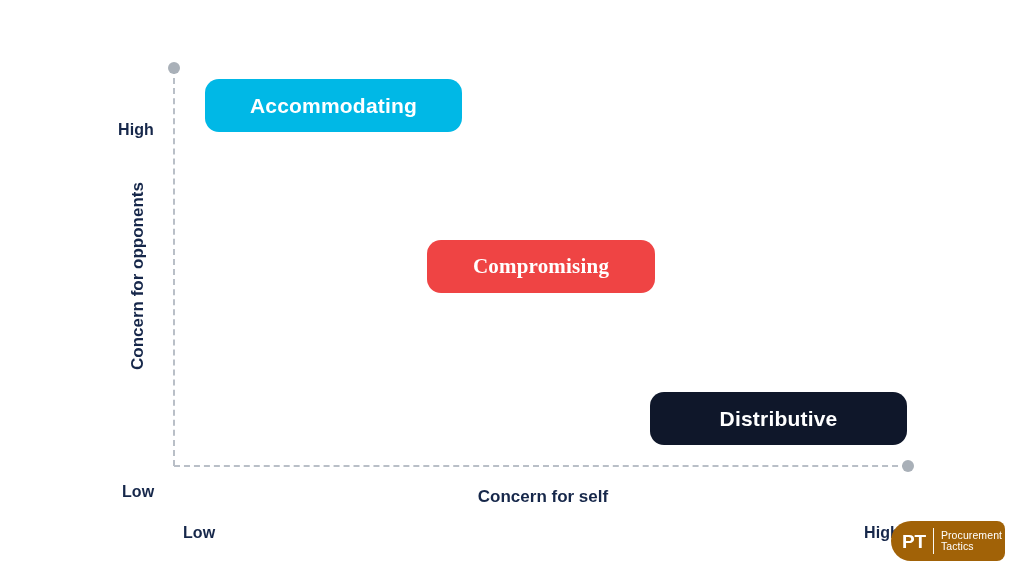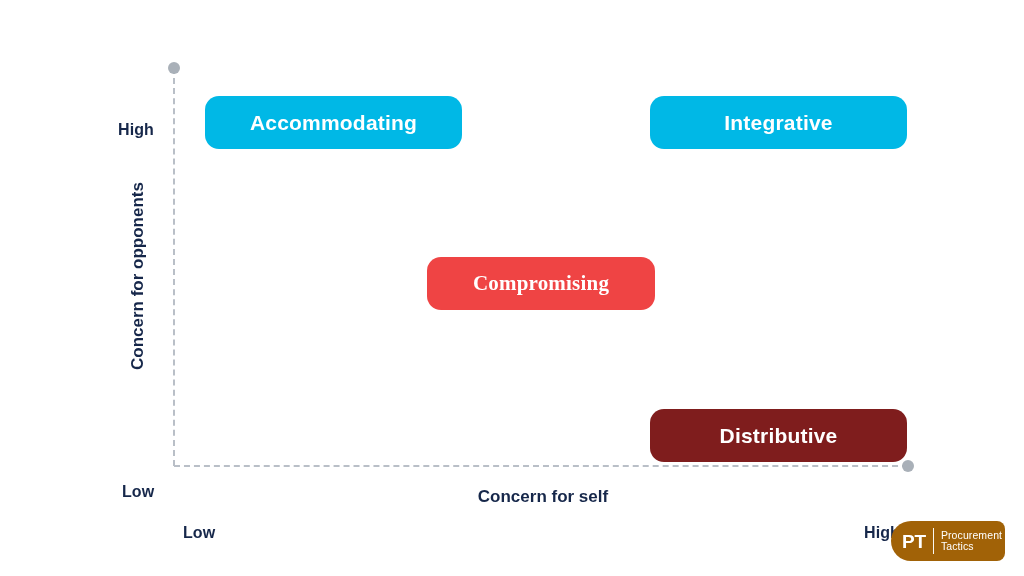--- a/index.html
+++ b/index.html
@@ -97,21 +97,20 @@
     display: flex;
     align-items: center;
     justify-content: center;
     border-radius: 14px;
     color: #ffffff;
     font-size: 21px;
     font-weight: bold;
     letter-spacing: .2px;
     box-sizing: border-box;
     text-align: center;
-    margin-top: 17px;
   }
 
   
   .logo {
     position: absolute;
     left: 891px;
     top: 521px;
     width: 114px;
     height: 40px;
     background: #a16207;
@@ -160,23 +159,22 @@
 
   <div class="tick y-high">High</div>
   <div class="tick y-low">Low</div>
   <div class="tick x-low">Low</div>
   <div class="tick x-high">High</div>
 
   <div class="axis-title y">Concern for opponents</div>
   <div class="axis-title x">Concern for self</div>
 
   <div class="box" id="box-accommodating" style="left: 205px; top: 79px; width: 257px; height: 53px; background: rgb(0, 184, 230);">Accommodating</div>
-  <div class="box" id="box-integrative" style="left: 650px; top: 79px; width: 257px; height: 53px; background: rgb(0, 184, 230);">Integrative</div>
   <div class="box" id="box-compromising" style="left: 427px; top: 240px; width: 228px; height: 53px; background: #ef4444; font-family: Liberation Serif, serif;">Compromising</div>
-  <div class="box" id="box-distributive" style="left: 650px; top: 392px; width: 257px; height: 53px; background: #7f1d1d;">Distributive</div>
+  <div class="box" id="box-distributive" style="left: 650px; top: 392px; width: 257px; height: 53px; background: #0f172a;">Distributive</div>
 
   <div class="logo">
     <div class="logo-pt">PT</div>
     <div class="logo-divider"></div>
     <div class="logo-words">
       <span>Procurement</span>
       <span>Tactics</span>
     </div>
   </div>
 

